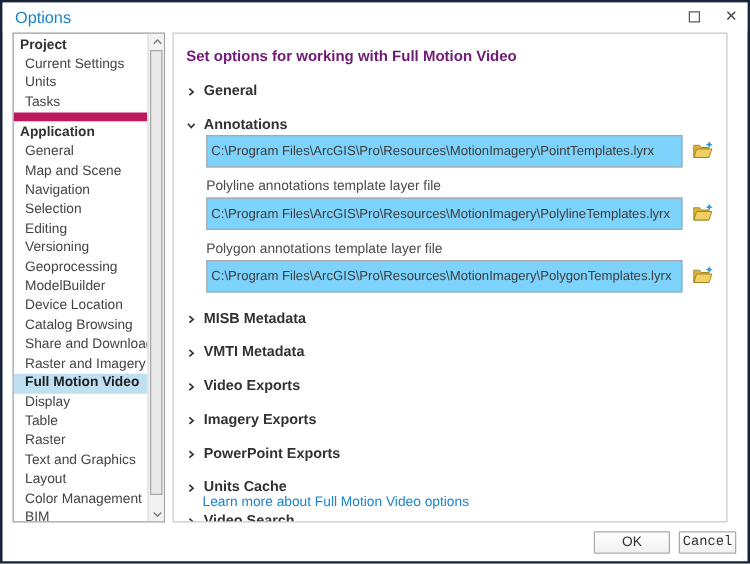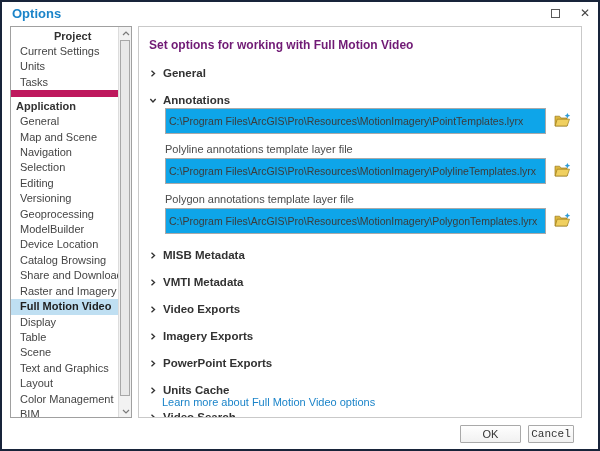--- a/index.html
+++ b/index.html
@@ -6,37 +6,37 @@
   html, body { width: 600px; height: 451px; background: #fff; }
   body { font-family: "Liberation Sans", "DejaVu Sans", sans-serif; }
 
   .dialog {
     position: relative; width: 600px; height: 451px;
     background: #ffffff; border: 2px solid #18243a; overflow: hidden;
   }
 
   
   .titlebar { position: absolute; top: 0; left: 0; right: 0; height: 23px; background: #fff; }
-  .title { position: absolute; left: 10px; top: 4px; font-size: 13px; color: #1b84c9; font-weight: bold; }
+  .title { position: absolute; left: 10px; top: 4px; font-size: 13px; color: #1b84c9; }
   .winbtns { position: absolute; right: 6px; top: 4px; display: flex; gap: 16px; align-items: center; }
   .winbtn { width: 14px; height: 14px; display: flex; align-items: center; justify-content: center; cursor: default; }
   .maxbox { width: 9px; height: 9px; border: 1px solid #5a5a5a; }
   .closex { font-size: 12px; color: #444; line-height: 1; }
 
   
   .sidebar {
     position: absolute; left: 8px; top: 24px; width: 122px; bottom: 31px;
     border: 1px solid #a0a0a0; background: #fff; overflow: hidden;
   }
   .sb-list { position: absolute; left: 0; top: 0; right: 13px; bottom: 0; overflow: hidden; }
   .sb-header {
     font-size: 11px; font-weight: bold; color: #323232;
     padding: 3px 4px 2px 5px; border-top: 7px solid #be185d; line-height: 12px;
   }
-  .sb-header:first-child { border-top: none; margin-left: 38px; }
+  .sb-header:first-child { border-top: none; }
   .sb-item {
     font-size: 11px; color: #444; padding: 2px 2px 2px 9px; line-height: 11.4px;
     white-space: nowrap; cursor: default;
   }
   .sb-item.selected { background: #bfdff2; color: #1e1e1e; font-weight: bold; }
 
   .sb-scroll {
     position: absolute; top: 0; right: 0; width: 13px; bottom: 0;
     background: #f2f2f2; border-left: 1px solid #dcdcdc;
   }
@@ -53,30 +53,30 @@
   .main-heading { font-size: 12px; font-weight: bold; color: #701a75; margin: 11px 10px 4px 10px; }
   .sections { margin: 0 10px; }
   .section-header { display: flex; align-items: center; gap: 6px; margin-top: 15px; cursor: default; }
   .section-label { font-size: 11.5px; font-weight: bold; color: #323232; line-height: 12px; }
   .chev { display: inline-flex; width: 8px; justify-content: center; }
 
   .fields { margin: 2px 0 0 16px; }
   .field-label { font-size: 11px; color: #4a4a4a; margin: 9px 0 3px 0; }
   .field-row { display: flex; align-items: center; gap: 7px; }
   .field-input {
-    flex: 1; height: 17px; border: 1px solid #a9a9a9; background: #0ea5e9;
+    flex: 1; height: 17px; border: 1px solid #a9a9a9; background: #7dd3fc;
     font-family: "Liberation Sans", "DejaVu Sans", sans-serif;
     font-size: 10.5px; color: #3c3c3c; padding: 12px 3px; border-radius: 0; outline: none;
   }
   .browse-btn { width: 18px; height: 16px; background: transparent; border: none; padding: 0; cursor: default; display: flex; align-items: center; justify-content: center; }
 
   .learn-link { position: absolute; left: 11px; bottom: 9px; font-size: 11px; color: #1b84c9; text-decoration: none; cursor: pointer; padding-left: 12px; }
 
   
-  .footer { position: absolute; right: 24px; bottom: 6px; display: flex; gap: 7px; }
+  .footer { position: absolute; right: 9px; bottom: 6px; display: flex; gap: 7px; }
   .btn {
     height: 18px; font-family: "Liberation Sans", "DejaVu Sans", sans-serif;
     font-size: 11px; color: #333; background: linear-gradient(#fefefe, #f1f1f1);
     border: 1px solid #a9a9a9; border-radius: 1px; padding: 0; cursor: default;
   }
   .btn-ok { width: 61px; }
   .btn-cancel { width: 46px; font-family: Liberation Mono, monospace; }
 </style>
 </head>
 <body>
@@ -110,21 +110,21 @@
         <div class="sb-item">Versioning</div>
         <div class="sb-item">Geoprocessing</div>
         <div class="sb-item">ModelBuilder</div>
         <div class="sb-item">Device Location</div>
         <div class="sb-item">Catalog Browsing</div>
         <div class="sb-item">Share and Download</div>
         <div class="sb-item">Raster and Imagery</div>
         <div class="sb-item selected">Full Motion Video</div>
         <div class="sb-item">Display</div>
         <div class="sb-item">Table</div>
-        <div class="sb-item">Scene</div>
+        <div class="sb-item">Raster</div>
         <div class="sb-item">Text and Graphics</div>
         <div class="sb-item">Layout</div>
         <div class="sb-item">Color Management</div>
         <div class="sb-item">BIM</div>
       </div>
     <div class="sb-scroll">
       <div class="sb-arrow up">
         <svg width="8" height="5" viewBox="0 0 8 5">
             <path d="M1 4l3-3 3 3" fill="none" stroke="#7a7a7a" stroke-width="1.2"></path>
           </svg>

